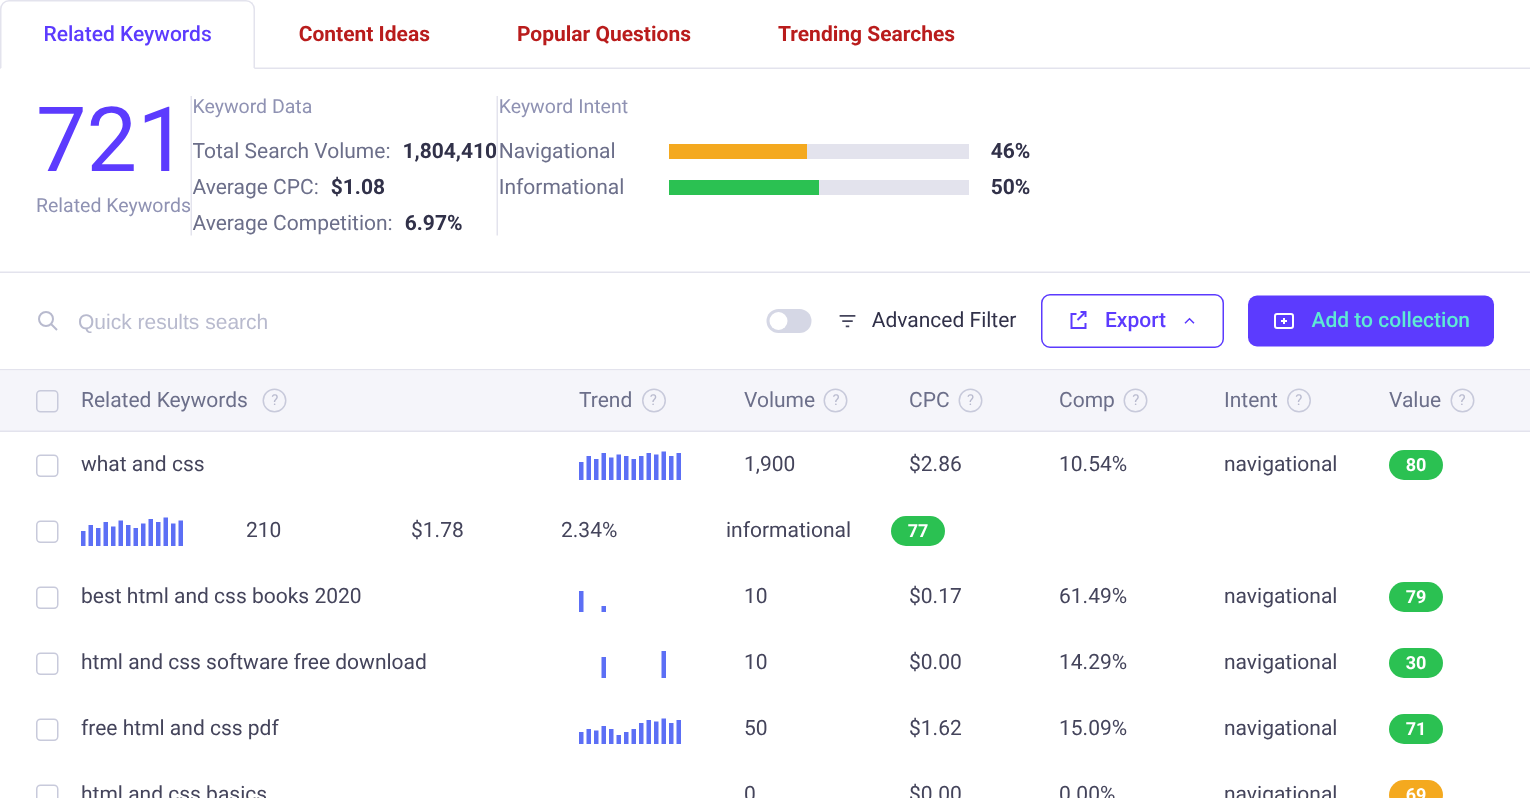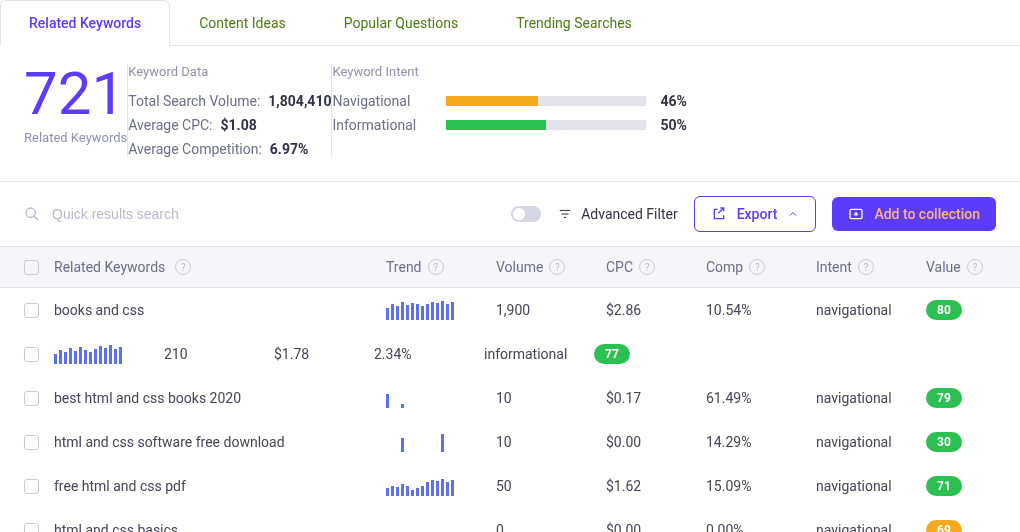--- a/index.html
+++ b/index.html
@@ -1,19 +1,19 @@
 <!DOCTYPE html>
 <html><head>
 <meta charset="utf-8">
 <style>
 * { box-sizing: border-box; margin: 0; padding: 0; }
 body { font-family: -apple-system, BlinkMacSystemFont, 'Segoe UI', Roboto, Arial, sans-serif; font-size: 14px; color: #333; background: #fff; width: 1020px; }
 
 .tabs { display: flex; border-bottom: 1px solid #e3e3ed; }
-.tab { padding: 14px 28px; color: #4d7c0f; cursor: pointer; border: 1px solid transparent; border-bottom: none; }
+.tab { padding: 14px 28px; color: #b91c1c; cursor: pointer; border: 1px solid transparent; border-bottom: none; font-weight: bold; }
 .tab.active { color: #5c3bfe; border: 1px solid #e3e3ed; border-bottom: 1px solid #fff; border-radius: 6px 6px 0 0; margin-bottom: -1px; background: #fff; font-weight: 500; }
 
 .summary { display: flex; padding: 18px 24px 24px 24px; border-bottom: 1px solid #e3e3ed; }
 .big { display: flex; flex-direction: column; }
 .big-num { font-size: 60px; font-weight: 400; color: #5c3bfe; line-height: 1; }
 .big-lbl { color: #8f92b3; margin-top: 6px; font-size: 13px; }
 .vdiv { width: 1px; background: #e3e3ed; }
 .kd, .ki { display: flex; flex-direction: column; gap: 10px; }
 .kd-title, .ki-title { color: #8f92b3; font-size: 13px; margin-bottom: 4px; }
 .kd-row { display: flex; gap: 8px; font-size: 14px; }
@@ -27,21 +27,21 @@
 
 .toolbar { display: flex; align-items: center; padding: 14px 24px; gap: 16px; border-bottom: 1px solid #e3e3ed; }
 .search { display: flex; align-items: center; gap: 12px; flex: 1; color: #b8bace; }
 .search input { border: none; outline: none; font-size: 14px; flex: 1; color: #333; }
 .search input::placeholder { color: #b8bace; }
 .toggle { width: 30px; height: 16px; border-radius: 10px; background: #d5d7e5; position: relative; }
 .toggle::after { content: ''; position: absolute; width: 12px; height: 12px; background: #fff; border-radius: 50%; top: 2px; left: 2px; }
 .adv { display: flex; align-items: center; gap: 8px; color: #313149; cursor: pointer; }
 .btn { display: inline-flex; align-items: center; gap: 10px; padding: 9px 16px; border-radius: 6px; cursor: pointer; font-size: 14px; font-weight: 500; }
 .btn-export { border: 1px solid #5c3bfe; color: #5c3bfe; background: #fff; }
-.btn-add { background: #5c3bfe; color: #fdba74; border: none; }
+.btn-add { background: #5c3bfe; color: #5eead4; border: none; }
 
 .thead { display: flex; align-items: center; padding: 12px 24px; background: #f5f5fa; color: #6c6f8a; border-bottom: 1px solid #e3e3ed; }
 .trow { display: flex; align-items: center; padding: 12px 24px; color: #44445b; }
 .c-chk { width: 30px; }
 .c-kw { flex: 1; display: flex; align-items: center; gap: 10px; }
 .c-trend { width: 110px; display: flex; align-items: center; gap: 6px; }
 .c-vol { width: 110px; display: flex; align-items: center; gap: 6px; }
 .c-cpc { width: 100px; display: flex; align-items: center; gap: 6px; }
 .c-comp { width: 110px; display: flex; align-items: center; gap: 6px; }
 .c-int { width: 110px; display: flex; gap: 6px; }
@@ -183,21 +183,21 @@
       <span class="help">?</span>
     </div>
 </div>
 
 <div id="tbody">
     <div class="trow">
       <div class="c-chk">
         <div class="chk"></div>
       </div>
       <div class="c-kw">
-        <span>books and css</span>
+        <span>what and css</span>
       </div>
       <div class="c-trend">
         <div class="spark">
           <i style="height:12px"></i>
           <i style="height:16px"></i>
           <i style="height:14px"></i>
           <i style="height:18px"></i>
           <i style="height:15px"></i>
           <i style="height:17px"></i>
           <i style="height:16px"></i>

